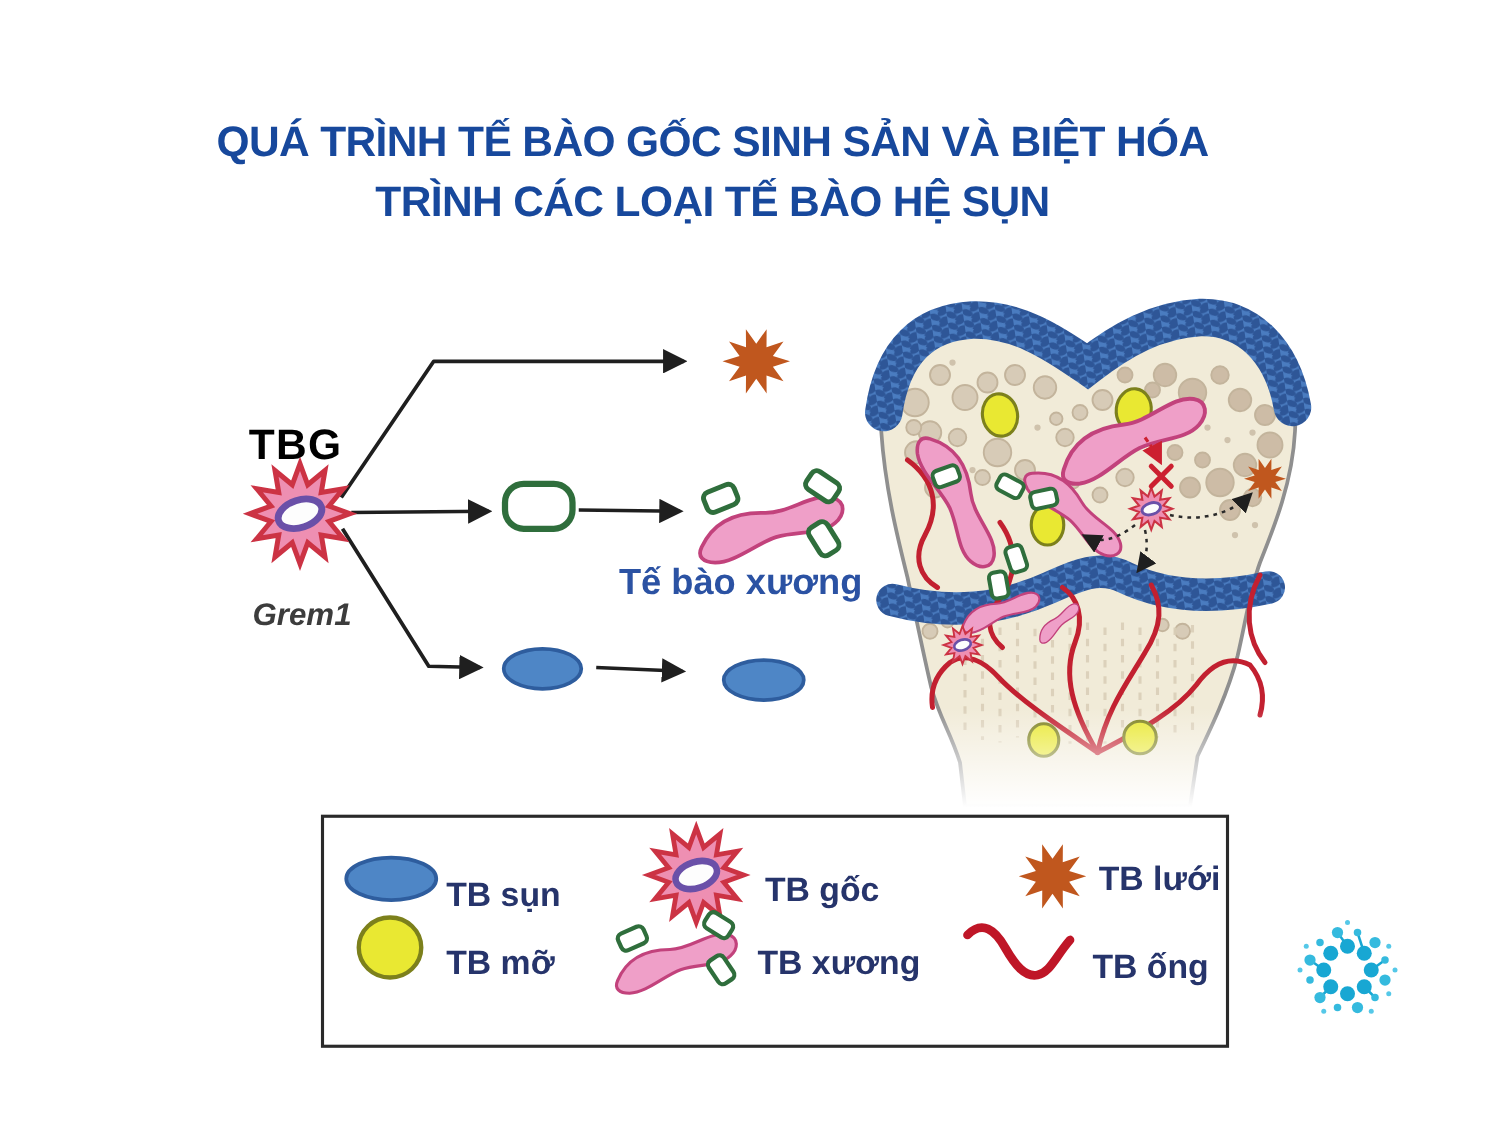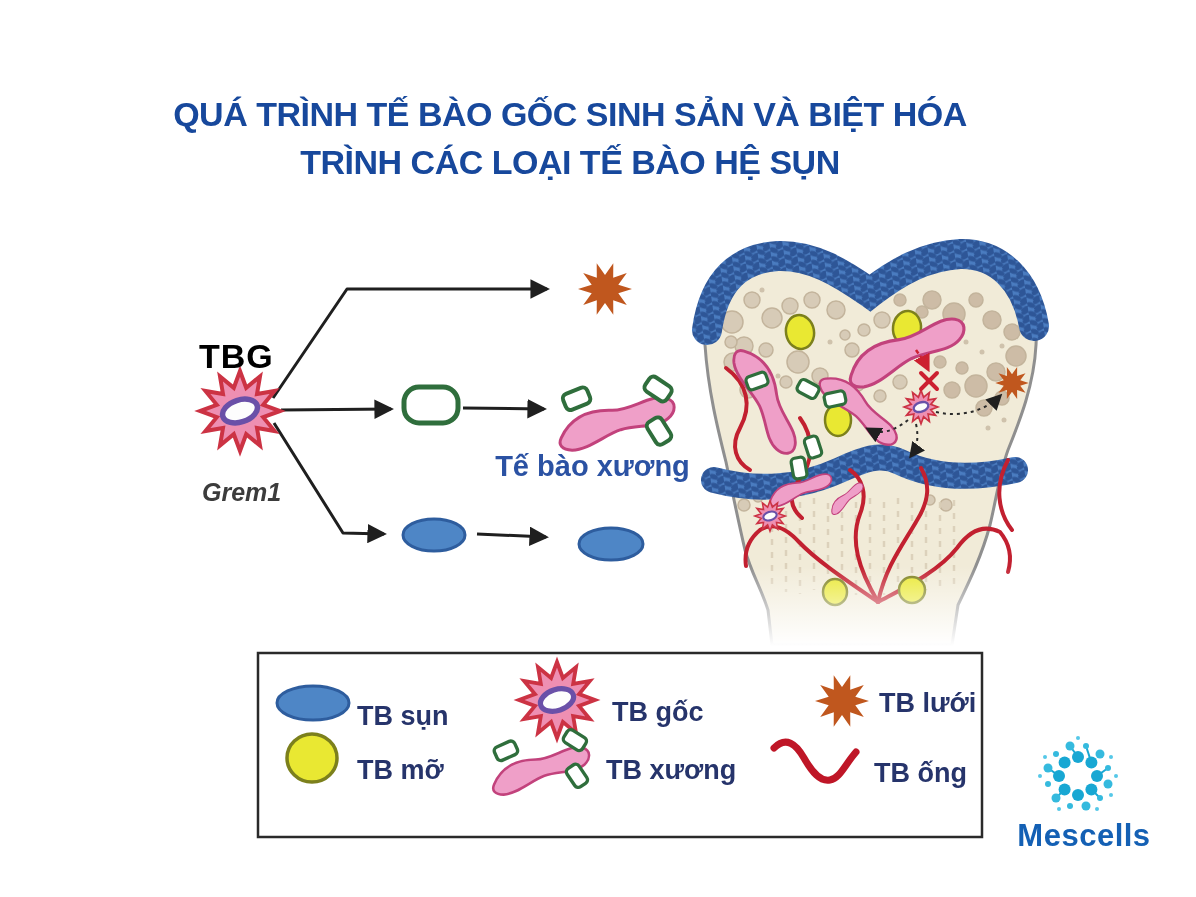--- a/index.html
+++ b/index.html
@@ -290,14 +290,13 @@
 
   <div class="txt blabel lab2">Tế bào xương</div>
 
   <div class="txt llabel lg1">TB sụn</div>
   <div class="txt llabel lg2">TB mỡ</div>
   <div class="txt llabel lg3">TB gốc</div>
   <div class="txt llabel lg4">TB xương</div>
   <div class="txt llabel lg5">TB lưới</div>
   <div class="txt llabel lg6">TB ống</div>
 
-  <div class="txt logo-text">Mescells</div>
 </div>
 
 </body></html>

